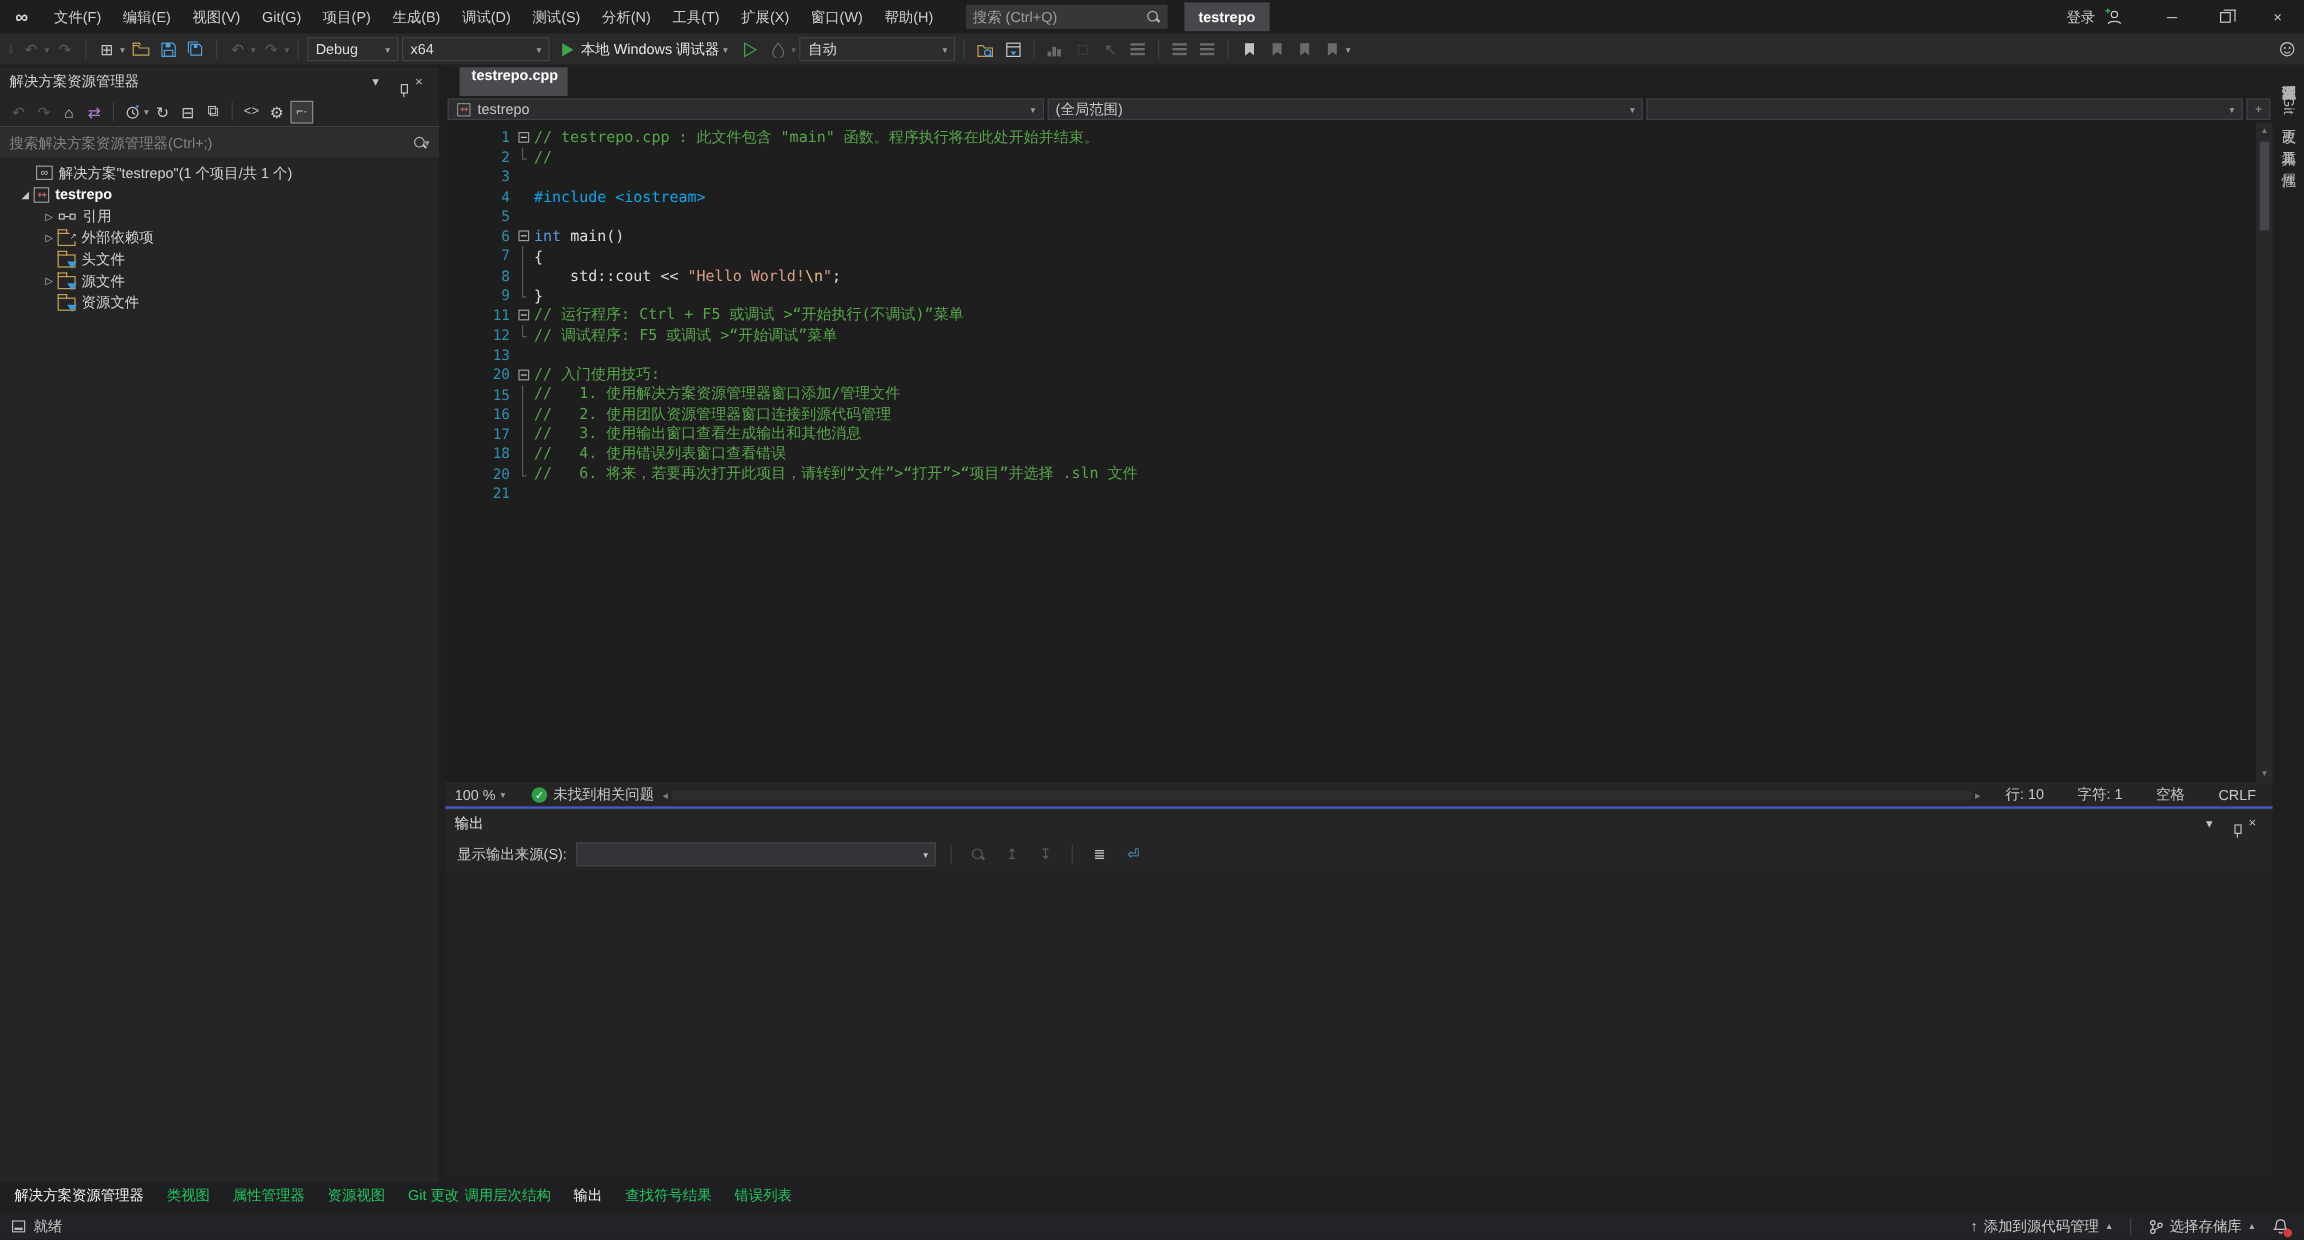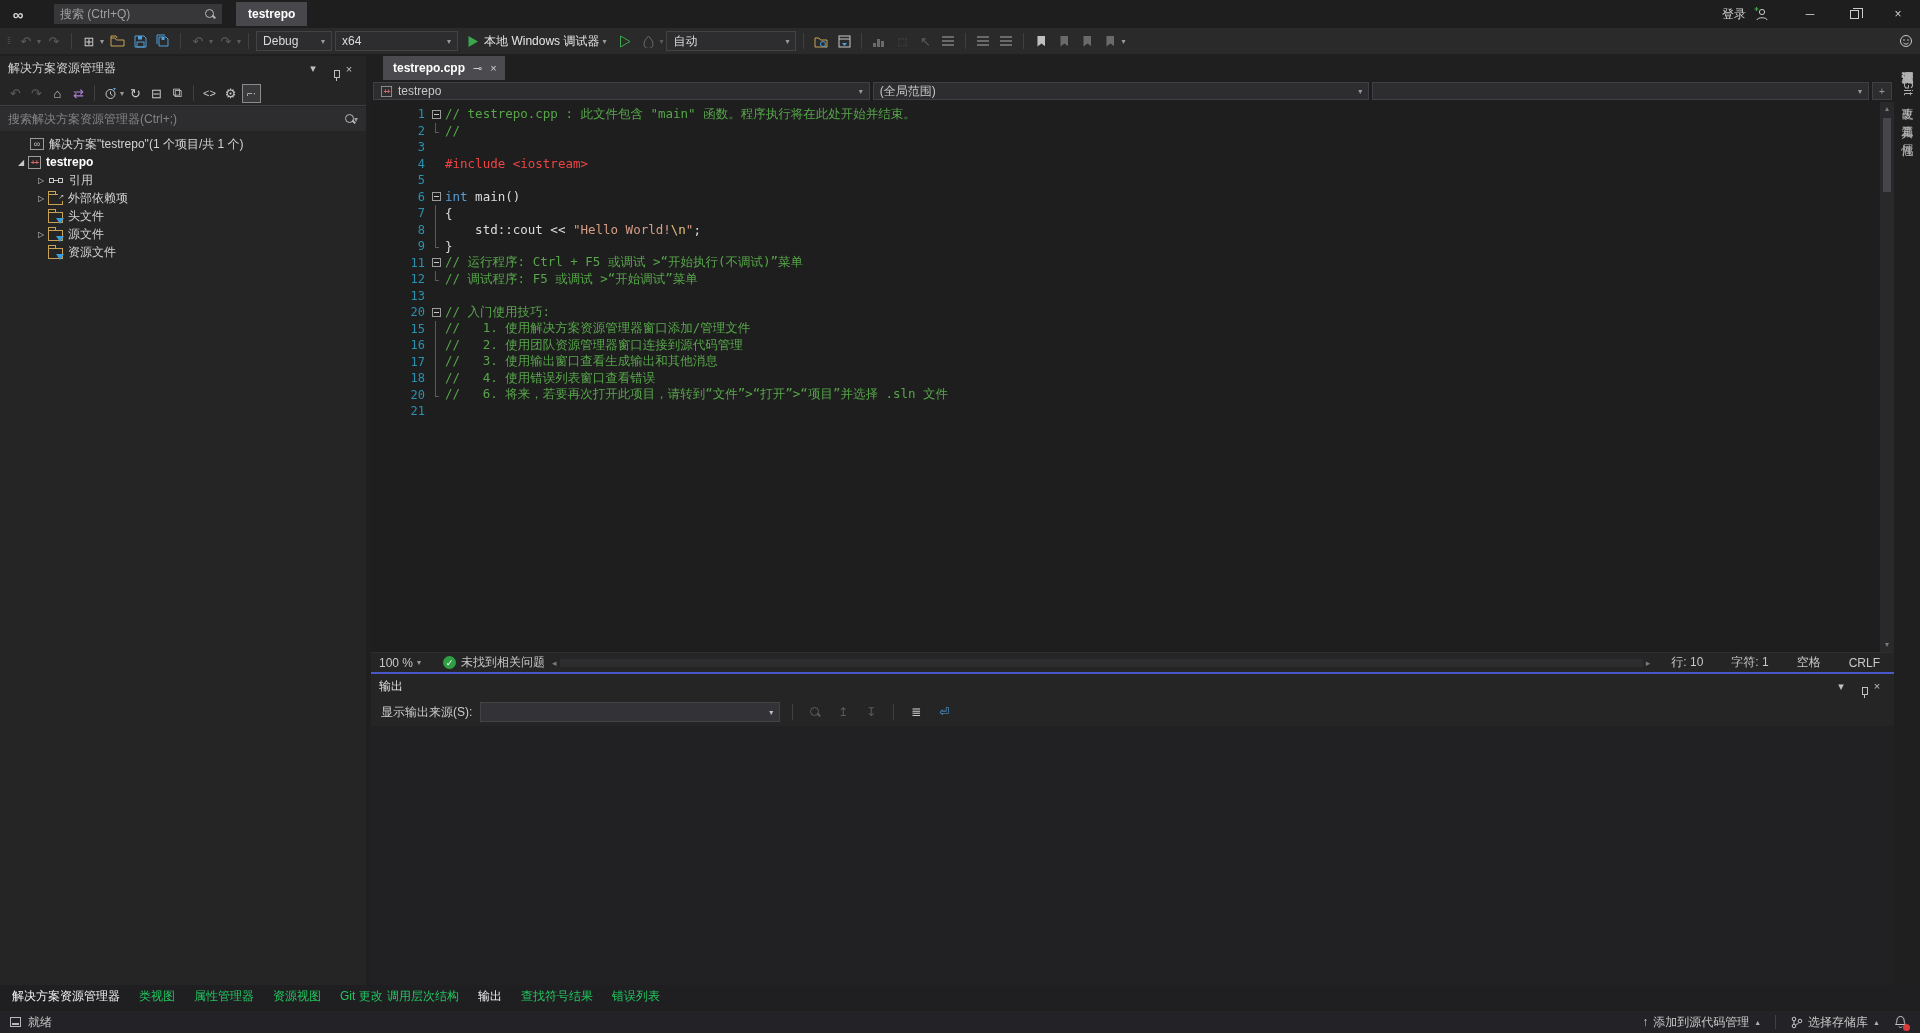--- a/index.html
+++ b/index.html
@@ -69,40 +69,40 @@
   .ic-folder { width:15px; height:11px; border:1px solid #c8a254; position:relative; margin-top:2px; }
   .ic-folder::before { content:""; position:absolute; left:-1px; top:-4px; width:6px; height:3px; border:1px solid #c8a254; border-bottom:none; }
   .ic-dep::after { content:"↗"; position:absolute; right:-2px; top:-2px; font-size:7px; color:#c8c8c8; background:#252526; }
   .ic-filt::after { content:""; position:absolute; right:-2px; bottom:-2px; border-left:4px solid transparent; border-right:4px solid transparent; border-top:6px solid #3b9cdb; }
 
   .vsplit { width:5px; background:#1f1f20; flex:none; }
 
   
   .editor-col { flex:1; display:flex; flex-direction:column; min-width:0; }
   .tabstrip { height:26px; background:#1f1f20; display:flex; align-items:flex-end; flex:none; }
-  .tab { height:24px; background:#4a4a4f; color:#ffffff; display:flex; align-items:center; padding:0 8px 0 10px; gap:8px; font-weight:bold; margin-left:12px; }
+  .tab { height:24px; background:#4a4a4f; color:#ffffff; display:flex; align-items:center; padding:0 8px 0 10px; gap:8px; font-weight:bold; margin-left:12px;flex-direction:column; }
   .tab .pin, .tab .x { font-weight:normal; color:#d0d0d0; font-size:11px; }
   .breadcrumb { height:22px; background:#1e1e1e; display:flex; align-items:center; padding:1px 2px; gap:3px; flex:none; }
   .bc-box { flex:1; height:18px; background:#2d2d30; border:1px solid #3f3f46; display:flex; align-items:center; padding:0 6px; gap:5px; color:#c8c8c8; min-width:0; }
   .bc-box .car { margin-left:auto; font-size:8px; color:#9a9a9a; }
   .bc-split { width:20px; height:18px; border:1px solid #3f3f46; background:#2d2d30; color:#9a9a9a; display:flex; align-items:center; justify-content:center; font-size:10px; }
 
   .code { flex:1; background:#1e1e1e; position:relative; padding-top:4px; overflow:hidden; }
   .code-line { display:flex; height:16.5px; align-items:center; font-family:"DejaVu Sans Mono",monospace; font-size:12.5px; white-space:pre; color:#dcdcdc; }
   .bpm { width:18px; flex:none; }
   .ln { width:38px; flex:none; text-align:right; color:#2b91af; padding-right:2px; font-size:12px; }
   .fold { width:18px; flex:none; height:100%; position:relative; display:flex; align-items:center; justify-content:center; }
   .fbox { width:9px; height:9px; border:1px solid #9b9b9b; position:relative; background:#1e1e1e; }
   .fbox::after { content:""; position:absolute; left:1px; right:1px; top:3px; height:1px; background:#c8c8c8; }
   .fcont { position:absolute; left:8px; top:0; bottom:0; width:1px; background:#5a5a5a; }
   .fend { position:absolute; left:8px; top:0; height:62%; width:4px; border-left:1px solid #5a5a5a; border-bottom:1px solid #5a5a5a; }
   .line-body { flex:1; height:100%; display:flex; align-items:center; margin-right:16px; }
   .cur .line-body { border:1px solid #55555c; }
   .caret { width:1px; height:13px; background:#e0e0e0; flex:none; }
-  .c-com{color:#57a64a} .c-kw{color:#569cd6} .c-str{color:#d69d85} .c-esc{color:#e8c07c} .c-pre{color:#ef4444} .c-fn{color:#dcdcdc} .c-pl{color:#dcdcdc}
+  .c-com{color:#57a64a} .c-kw{color:#569cd6} .c-str{color:#d69d85} .c-esc{color:#e8c07c} .c-pre{color:#0ea5e9} .c-fn{color:#dcdcdc} .c-pl{color:#dcdcdc}
   .vscroll { position:absolute; top:0; right:0; width:14px; bottom:0; background:#29292c; display:flex; flex-direction:column; align-items:center; }
   .vscroll .ar { height:14px; color:#7a7a7c; font-size:8px; line-height:14px; }
   .vthumb { width:8px; height:74px; background:#45454a; margin-top:2px; }
   .vscroll .sp { flex:1; }
 
   
   .estatus { height:20px; background:#252526; display:flex; align-items:center; flex:none; border-top:1px solid #2e2e30; }
   .zoombox { display:flex; align-items:center; gap:6px; padding:0 8px; height:100%; color:#c8c8c8; }
   .okball { width:13px; height:13px; border-radius:50%; background:#2f9e44; color:#fff; font-size:9px; display:flex; align-items:center; justify-content:center; margin:0 5px 0 14px; }
   .health { color:#c8c8c8; }
@@ -158,20 +158,35 @@
   .bellwrap { position:relative; width:20px; display:flex; justify-content:center; }
   .belldot { position:absolute; right:0; bottom:-2px; width:7px; height:7px; border-radius:50%; background:#d83b3b; }
 </style>
 </head>
 <body>
 
 <div class="app">
 
   <div class="titlebar">
     <span class="vslogo">∞</span>
+    <nav class="menubar" id="menubar">
+        <span class="menu-item">文件(F)</span>
+        <span class="menu-item">编辑(E)</span>
+        <span class="menu-item">视图(V)</span>
+        <span class="menu-item">Git(G)</span>
+        <span class="menu-item">项目(P)</span>
+        <span class="menu-item">生成(B)</span>
+        <span class="menu-item">调试(D)</span>
+        <span class="menu-item">测试(S)</span>
+        <span class="menu-item">分析(N)</span>
+        <span class="menu-item">工具(T)</span>
+        <span class="menu-item">扩展(X)</span>
+        <span class="menu-item">窗口(W)</span>
+        <span class="menu-item">帮助(H)</span>
+      </nav>
     <div class="tb-center">
       <div class="searchbox">
         <span class="ph">搜索 (Ctrl+Q)</span>
         <span class="mag"></span>
       </div>
       <div class="projbadge">testrepo</div>
     </div>
     <div class="tb-right">
       <span class="signin">登录</span>
       <span class="account">

